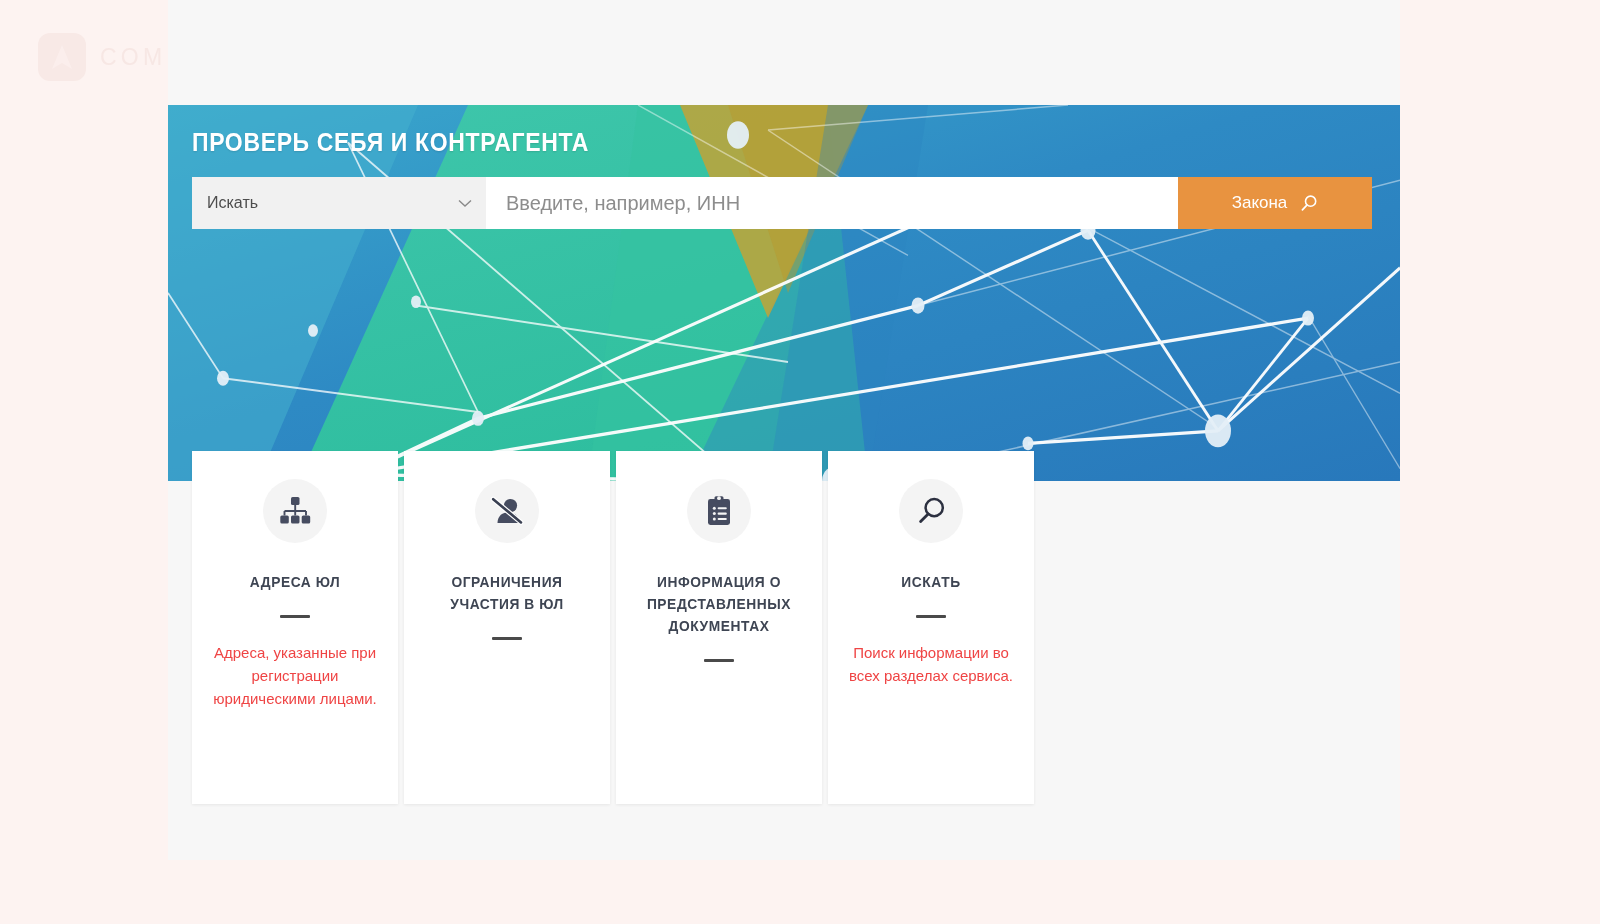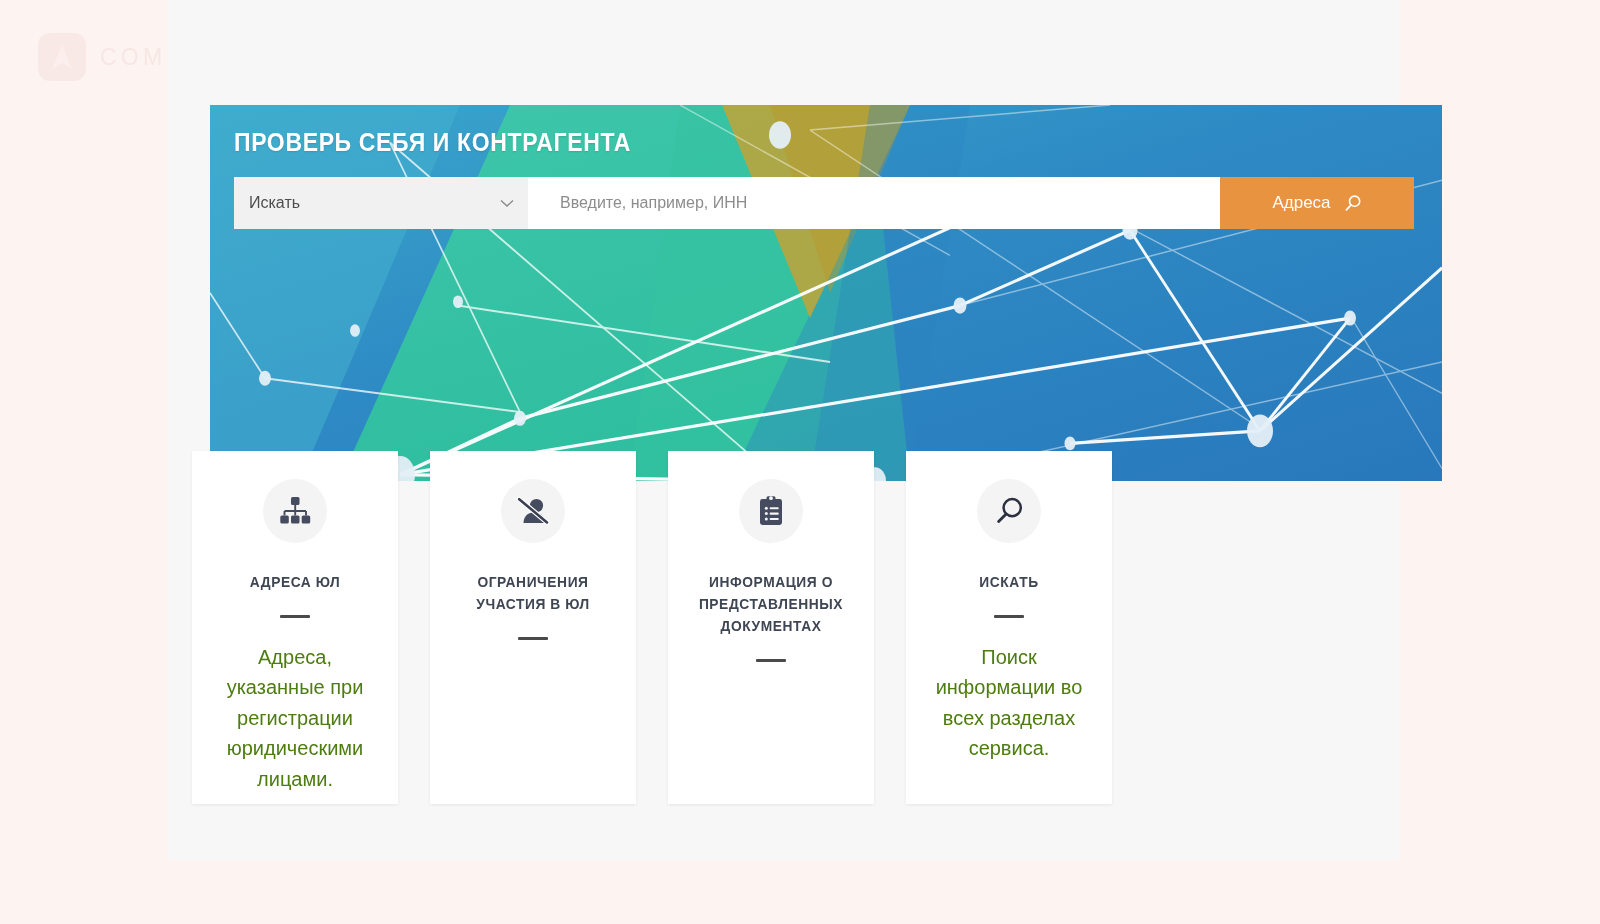--- a/index.html
+++ b/index.html
@@ -54,21 +54,20 @@
   }
 
   
   #banner {
     position: absolute;
     left: 0;
     top: 105px;
     width: 1232px;
     height: 376px;
     overflow: hidden;
-    margin-left: 42px;
   }
   #banner .bg-svg {
     position: absolute;
     inset: 0;
     width: 100%;
     height: 100%;
     display: block;
   }
   #banner-title {
     position: absolute;
@@ -111,23 +110,23 @@
     color: #8a8a8a;
     font-size: 13px;
     line-height: 1;
   }
   #search-input {
     flex: 1;
     height: 52px;
     background: #ffffff;
     border: none;
     outline: none;
-    padding: 0 32px;
+    padding: 0 20px;
     box-sizing: border-box;
-    font-size: 16px;
+    font-size: 20px;
     color: #5a5a5a;
     font-family: inherit;
   }
   #search-input::placeholder { color: #8d8d8d; opacity: 1; }
   #search-button {
     width: 194px;
     height: 52px;
     background: #e89340;
     border: none;
     color: #ffffff;
@@ -141,21 +140,21 @@
   }
   #search-button svg { display: block; }
 
   
   #cards {
     position: absolute;
     left: 24px;
     top: 451px;
     width: 1180px;
     display: flex;
-    gap: 32px;
+    gap: 6px;
   }
   .card {
     width: 206px;
     background: #ffffff;
     box-shadow: 0 1px 3px rgba(0,0,0,.07);
     padding: 28px 16px 22px;
     box-sizing: border-box;
     text-align: center;
     position: relative;
   }
@@ -185,22 +184,22 @@
   }
   .card-rule {
     width: 30px;
     height: 3px;
     background: #4a4a4a;
     margin: 22px auto 0;
     border-radius: 1px;
   }
   .card-desc {
     margin-top: 24px;
-    font-size: 20px;
-    color: #4d7c0f;
+    font-size: 15px;
+    color: #ef4444;
     line-height: 1.52;
   }
 </style>
 </head>
 <body>
 
 <div id="brand">
   <span class="logo-mark">
     <svg width="26" height="28" viewBox="0 0 26 28" aria-hidden="true">
       <path d="M13 2 L23 26 L13 20 L3 26 Z" fill="#fbeeec"></path>
@@ -290,21 +289,21 @@
       <div id="search-select">
         <span>Искать</span>
         <span class="chev">
           <svg width="14" height="9" viewBox="0 0 14 9" aria-hidden="true">
             <path d="M1 1.5 L7 7 L13 1.5" stroke="#8a8a8a" stroke-width="1.4" fill="none"></path>
           </svg>
         </span>
       </div>
       <input id="search-input" type="text" placeholder="Введите, например, ИНН" style="">
       <button id="search-button">
-        <span>Адреса</span>
+        <span>Закона</span>
         <span>
           <svg width="19" height="19" viewBox="0 0 19 19" aria-hidden="true">
             <circle cx="11.6" cy="7.2" r="5.1" stroke="#ffffff" stroke-width="1.6" fill="none"></circle>
             <path d="M7.9 11.1 L3.4 15.9" stroke="#ffffff" stroke-width="1.7" stroke-linecap="round"></path>
           </svg>
         </span>
       </button>
     </div>
   </div>
 

